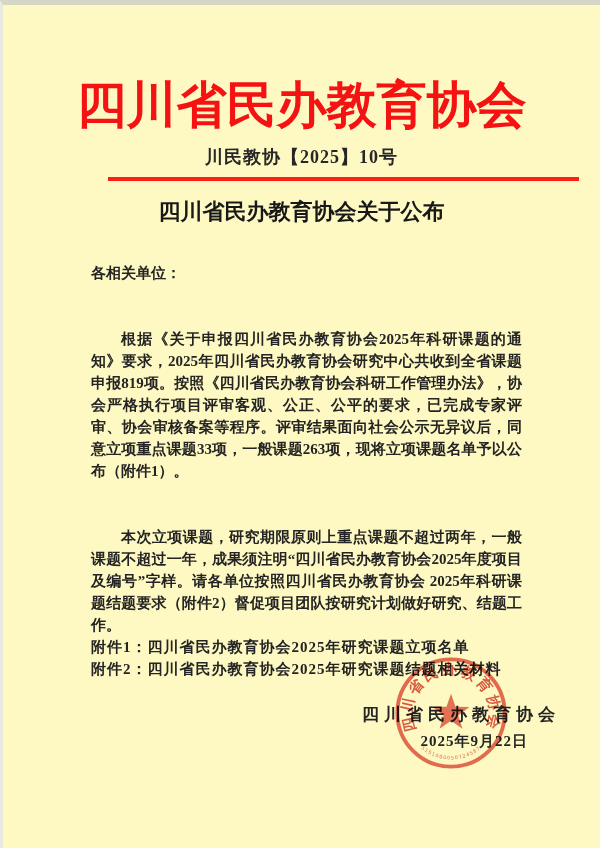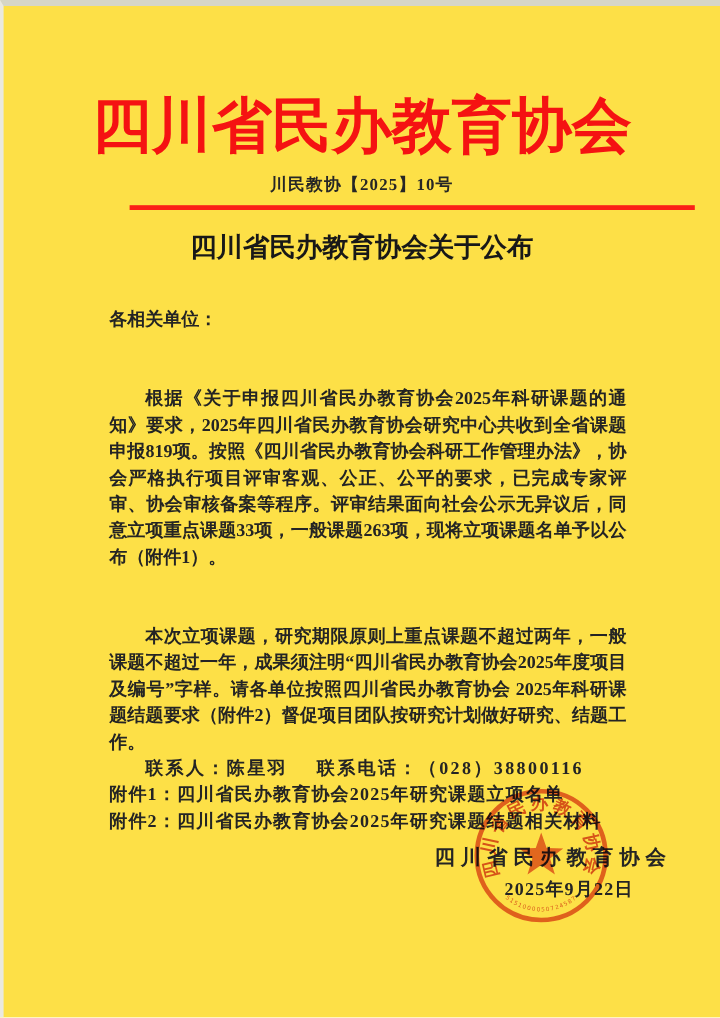--- a/index.html
+++ b/index.html
@@ -5,37 +5,37 @@
   * { margin: 0; padding: 0; box-sizing: border-box; }
   html, body { background: #ffffff; }
   body {
     width: 600px; height: 848px;
     font-family: "Liberation Serif", "DejaVu Serif", serif;
     color: #222;
   }
   .page {
     position: relative;
     width: 600px; height: 848px;
-    background: #fde047;
+    background: #fef9c3;
     border-top: 5px solid #d6d6c6;
     border-left: 3px solid #eae9df;
     overflow: hidden;
   }
   .org-title {
     margin-top: 70px;
     text-align: center;
     font-size: 50px;
     line-height: 60px;
     font-weight: bold;
     color: #f51212;
   }
   .doc-number {
     margin-top: 10px;
     text-align: center;
-    font-size: 14px;
+    font-size: 18px;
     font-weight: bold;
     letter-spacing: 1px;
     color: #262626;
   }
   .red-line {
     height: 4px;
     background: #fb1f17;
     margin: 8px 21px 0 105px;
   }
   .notice-title {
@@ -100,21 +100,20 @@
   <div class="doc-number">川民教协【2025】10号</div>
 
   <div class="red-line"></div>
 
   <h1 class="notice-title"><span>四川省民办教育协会关于公布</span><br></h1>
 
   <div class="body-text">
     <p class="salutation">各相关单位：</p>
     <p class="para">根据《关于申报四川省民办教育协会2025年科研课题的通知》要求，2025年四川省民办教育协会研究中心共收到全省课题申报819项。按照《四川省民办教育协会科研工作管理办法》，协会严格执行项目评审客观、公正、公平的要求，已完成专家评审、协会审核备案等程序。评审结果面向社会公示无异议后，同意立项重点课题33项，一般课题263项，现将立项课题名单予以公布（附件1）。</p>
     <p class="para">本次立项课题，研究期限原则上重点课题不超过两年，一般课题不超过一年，成果须注明“四川省民办教育协会2025年度项目及编号”字样。请各单位按照四川省民办教育协会 2025年科研课题结题要求（附件2）督促项目团队按研究计划做好研究、结题工作。</p>
-    <p class="contact-line"><span>联系人：</span><span>陈星羽</span><span class="gap"></span><span>联系电话：</span><span>（028）38800116</span></p>
     <p class="attachment">附件1：四川省民办教育协会2025年研究课题立项名单</p>
     <p class="attachment">附件2：四川省民办教育协会2025年研究课题结题相关材料</p>
   </div>
 
   <div class="sig-org">四川省民办教育协会</div>
   <div class="sig-date">2025年9月22日</div>
 
   <svg class="seal" viewBox="0 0 120 120" xmlns="http://www.w3.org/2000/svg">
     <defs>
       <path id="sealArcTop" d="M 31.7,88.3 A 40,40 0 1 1 88.3,88.3" fill="none"></path>

